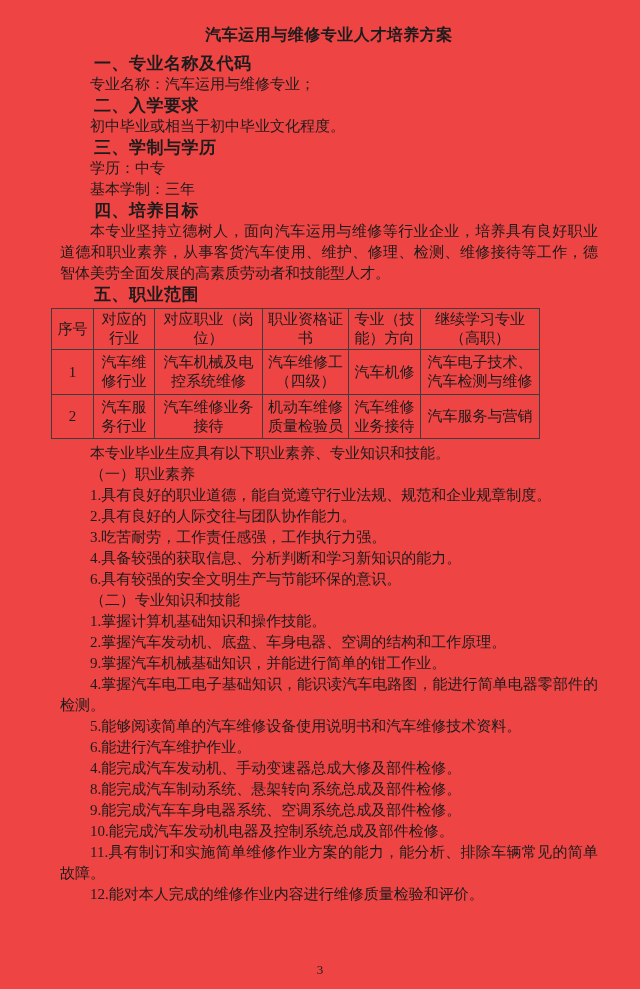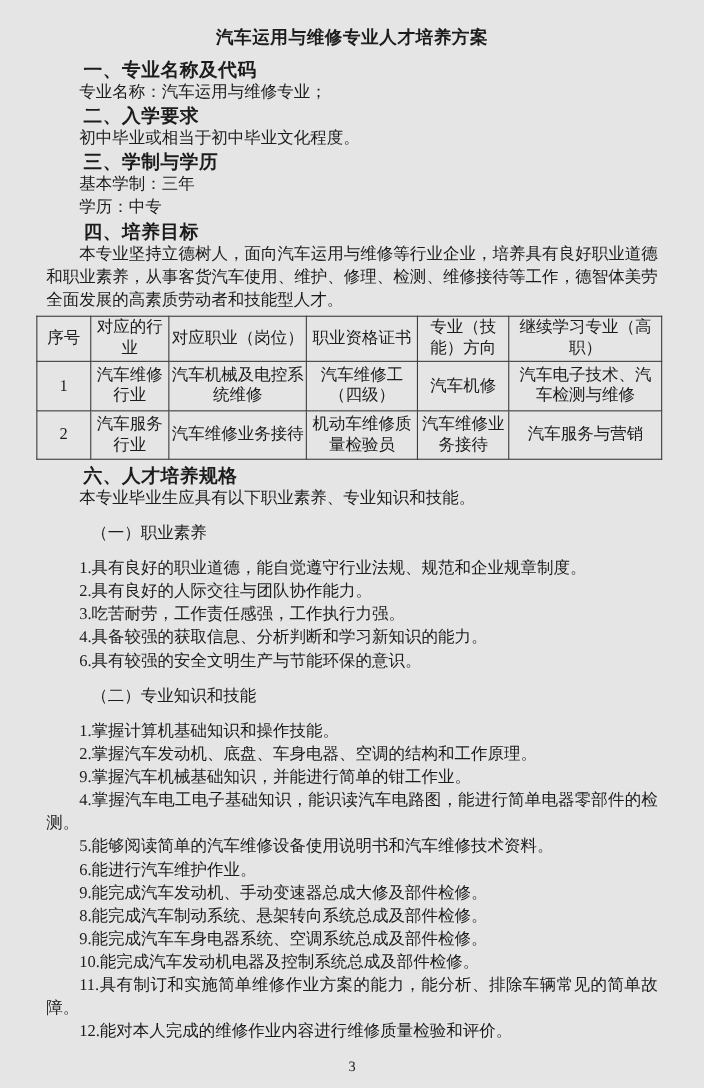--- a/index.html
+++ b/index.html
@@ -4,23 +4,23 @@
 <style>
   html, body {
     margin: 0;
     padding: 0;
     background: #ffffff;
   }
   .page {
     position: relative;
     width: 640px;
     height: 989px;
-    background: #e5e5e5;
+    background: #ef4444;
     box-sizing: border-box;
-    padding: 24px 42px 0 42px;
+    padding: 24px 42px 0 60px;
     font-family: "Liberation Serif", "DejaVu Serif", serif;
     font-size: 15px;
     line-height: 21px;
     color: #1c1c1c;
     overflow: hidden;
   }
   .doc-title {
     text-align: center;
     font-family: "Liberation Sans", "DejaVu Sans", sans-serif;
     font-weight: bold;
@@ -37,26 +37,26 @@
     margin: 0;
     letter-spacing: 0.5px;
   }
   .para {
     margin: 0;
     text-indent: 2em;
     text-align: justify;
     font-family: Liberation Serif, serif;
   }
   .sub-heading {
-    margin: 11px;
+    margin: 0;
     text-indent: 2em;
   }
   table.jobs {
     border-collapse: collapse;
-    width: 569px;
+    width: 489px;
     margin: 3px 0 4px -9px;
     table-layout: fixed;
     font-size: 15px;
   }
   table.jobs th, table.jobs td {
     border: 1px solid #3d3d3d;
     text-align: center;
     vertical-align: middle;
     font-weight: normal;
     padding: 1px 2px;
@@ -89,26 +89,27 @@
 
   <h1 class="doc-title">汽车运用与维修专业人才培养方案</h1>
 
   <p class="heading">一、专业名称及代码</p>
   <p class="para">专业名称：汽车运用与维修专业；</p>
 
   <p class="heading">二、入学要求</p>
   <p class="para">初中毕业或相当于初中毕业文化程度。</p>
 
   <p class="heading">三、学制与学历</p>
+  <p class="para">学历：中专</p>
   <p class="para">基本学制：三年</p>
-  <p class="para">学历：中专</p>
 
   <p class="heading">四、培养目标</p>
   <p class="para">本专业坚持立德树人，面向汽车运用与维修等行业企业，培养具有良好职业道德和职业素养，从事客货汽车使用、维护、修理、检测、维修接待等工作，德智体美劳全面发展的高素质劳动者和技能型人才。</p>
 
+  <p class="heading">五、职业范围</p>
 
   <table class="jobs">
     <colgroup>
       <col class="c1">
         <col class="c2">
         <col class="c3">
         <col class="c4">
         <col class="c5">
         <col class="c6">
     </colgroup>
@@ -135,38 +136,37 @@
         <td>2</td>
         <td>汽车服务行业</td>
         <td>汽车维修业务接待</td>
         <td>机动车维修质量检验员</td>
         <td>汽车维修业务接待</td>
         <td>汽车服务与营销</td>
       </tr>
     </tbody>
   </table>
 
-  <p class="heading">六、人才培养规格</p>
   <p class="para">本专业毕业生应具有以下职业素养、专业知识和技能。</p>
 
   <p class="sub-heading">（一）职业素养</p>
   <p class="para">1.具有良好的职业道德，能自觉遵守行业法规、规范和企业规章制度。</p>
   <p class="para">2.具有良好的人际交往与团队协作能力。</p>
   <p class="para">3.吃苦耐劳，工作责任感强，工作执行力强。</p>
   <p class="para">4.具备较强的获取信息、分析判断和学习新知识的能力。</p>
   <p class="para">6.具有较强的安全文明生产与节能环保的意识。</p>
 
   <p class="sub-heading">（二）专业知识和技能</p>
   <p class="para">1.掌握计算机基础知识和操作技能。</p>
   <p class="para">2.掌握汽车发动机、底盘、车身电器、空调的结构和工作原理。</p>
   <p class="para">9.掌握汽车机械基础知识，并能进行简单的钳工作业。</p>
   <p class="para">4.掌握汽车电工电子基础知识，能识读汽车电路图，能进行简单电器零部件的检测。</p>
   <p class="para">5.能够阅读简单的汽车维修设备使用说明书和汽车维修技术资料。</p>
   <p class="para">6.能进行汽车维护作业。</p>
-  <p class="para">9.能完成汽车发动机、手动变速器总成大修及部件检修。</p>
+  <p class="para">4.能完成汽车发动机、手动变速器总成大修及部件检修。</p>
   <p class="para">8.能完成汽车制动系统、悬架转向系统总成及部件检修。</p>
   <p class="para">9.能完成汽车车身电器系统、空调系统总成及部件检修。</p>
   <p class="para">10.能完成汽车发动机电器及控制系统总成及部件检修。</p>
   <p class="para">11.具有制订和实施简单维修作业方案的能力，能分析、排除车辆常见的简单故障。</p>
   <p class="para">12.能对本人完成的维修作业内容进行维修质量检验和评价。</p>
 
   <div class="page-footer">3</div>
 
 </div>
 

